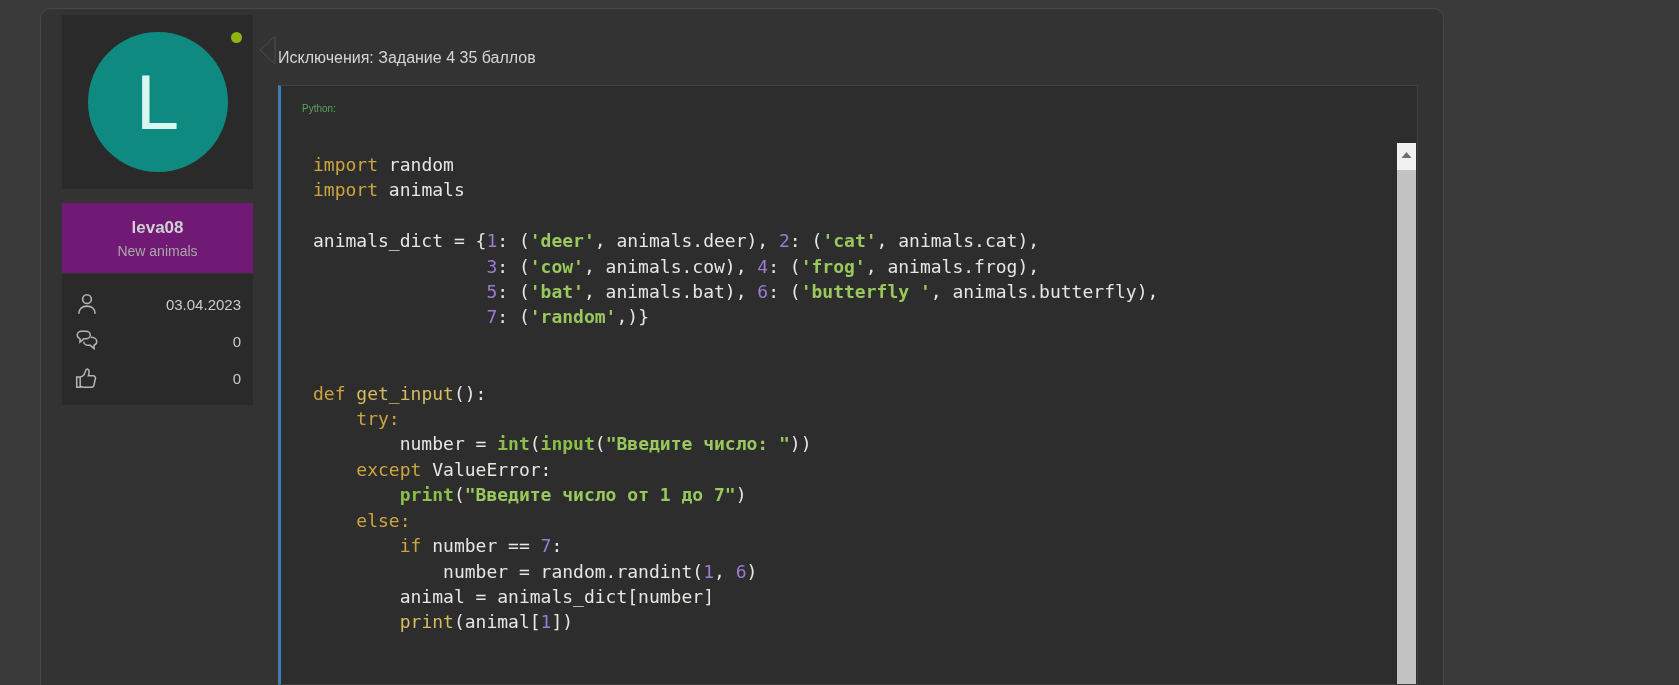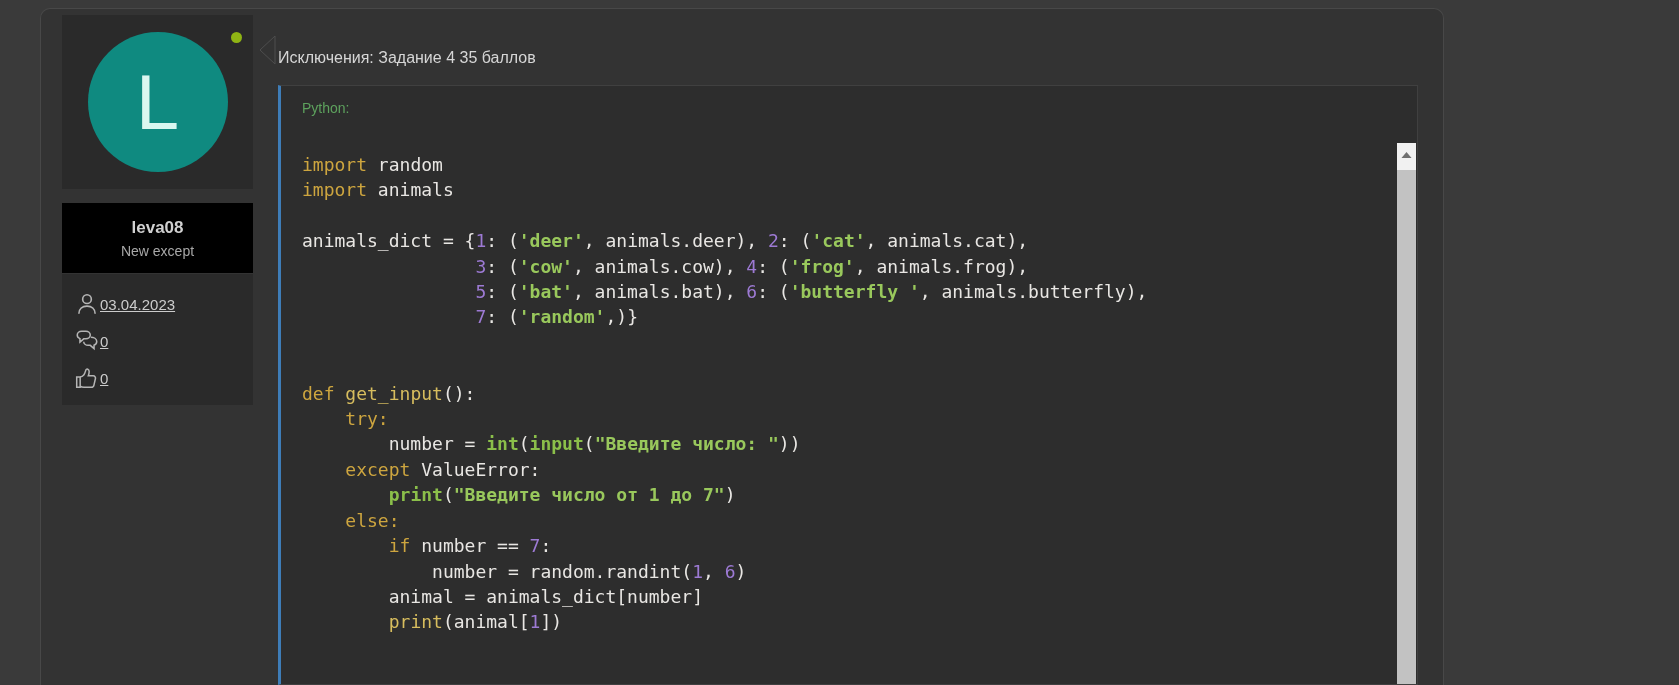--- a/index.html
+++ b/index.html
@@ -26,57 +26,57 @@
     background:var(--avatar-bg,#0f8a80);
     display:flex;align-items:center;justify-content:center;
     color:#d9f7f0;font-size:78px;font-weight:400;line-height:1;
     cursor:pointer;
   }
   .online-dot{
     position:absolute;top:17px;right:11px;width:11px;height:11px;border-radius:50%;
     background:var(--online-green,#8fb414);
   }
   .name-band{
-    width:191px;height:70px;background:#000000;margin-top:14px;
+    width:191px;height:70px;background:#701a75;margin-top:14px;
     display:flex;flex-direction:column;align-items:center;justify-content:center;
   }
   .username{color:#d0d0d0;font-size:17px;font-weight:bold;cursor:pointer;}
   .usertitle{color:#a8a8a8;font-size:14px;margin-top:5px;}
   .stats{
     width:191px;background:#2a2a2a;margin-top:1px;
     padding:17px 12px 14px 12px;box-sizing:border-box;
   }
   .stat-row{display:flex;align-items:center;margin-bottom:11px;}
   .stat-row:last-child{margin-bottom:0;}
   .stat-icon{width:26px;height:26px;flex-shrink:0;color:#b5b5b5;}
   .stat-icon svg{width:26px;height:26px;display:block;}
-  .stat-value{flex:1;color:#cccccc;font-size:15px;text-decoration:underline;}
+  .stat-value{flex:1;text-align:right;color:#cccccc;font-size:15px;}
   
   .main-cell{flex:1;position:relative;padding:23px 25px 0 19px;box-sizing:border-box;}
   .beak{position:absolute;left:0;top:26px;width:17px;height:30px;}
   .post-date{color:#8d8d8d;font-size:15px;line-height:18px;cursor:pointer;}
   .post-title{
     margin:14px 0 0 0;color:#d6d6d6;font-size:16px;font-weight:normal;line-height:24px;
   }
   
   .code-block{
     position:relative;margin-top:15px;height:600px;
     background:var(--code-bg,#2d2d2d);
     border:1px solid #404040;
     border-left:3px solid var(--accent-blue,#3e7db8);
     box-sizing:border-box;overflow:hidden;
   }
-  .code-lang{color:var(--lang-green,#5da15d);font-size:14px;line-height:19px;padding:13px 21px 0 21px;}
+  .code-lang{color:var(--lang-green,#5da15d);font-size:10px;line-height:19px;padding:13px 21px 0 21px;}
   pre.code{
     margin:10px 0 0 0;padding:24px 40px 20px 21px;
     font-family:"DejaVu Sans Mono","Liberation Mono",monospace;
     font-size:18px;line-height:25.4px;color:var(--tok-p,#e8e6e3);
     white-space:pre;overflow:hidden;
   }
-  .code-line{min-height:25.4px;}
+  .code-line{min-height:25.4px;margin-left:11px;}
   .tok-k{color:var(--tok-k,#cda53f);}
   .tok-f{color:var(--tok-f,#d7bd5e);}
   .tok-b{color:var(--tok-b,#8bbf4a);font-weight:bold;}
   .tok-s{color:var(--tok-s,#99c85c);font-weight:bold;}
   .tok-n{color:var(--tok-n,#9d7ad4);}
   .tok-p{color:var(--tok-p,#e8e6e3);}
   
   .scrollbar{
     position:absolute;top:57px;right:1px;bottom:0;width:19px;background:#f1f1f1;
   }
@@ -95,21 +95,21 @@
 
   <aside class="user-cell">
     <div class="avatar-box">
       <div class="avatar">
         <span>L</span>
       </div>
       <span class="online-dot"></span>
     </div>
     <div class="name-band">
       <div class="username">leva08</div>
-      <div class="usertitle">New except</div>
+      <div class="usertitle">New animals</div>
     </div>
     <div class="stats">
       <div class="stat-row">
         <span class="stat-icon">
           <svg viewBox="0 0 24 24" fill="none" stroke="currentColor" stroke-width="1.5">
             <circle cx="12" cy="7.5" r="4"></circle>
             <path d="M4.5 21c0-4.6 3.2-7 7.5-7s7.5 2.4 7.5 7"></path>
           </svg>
         </span>
         <span class="stat-value">03.04.2023</span>

